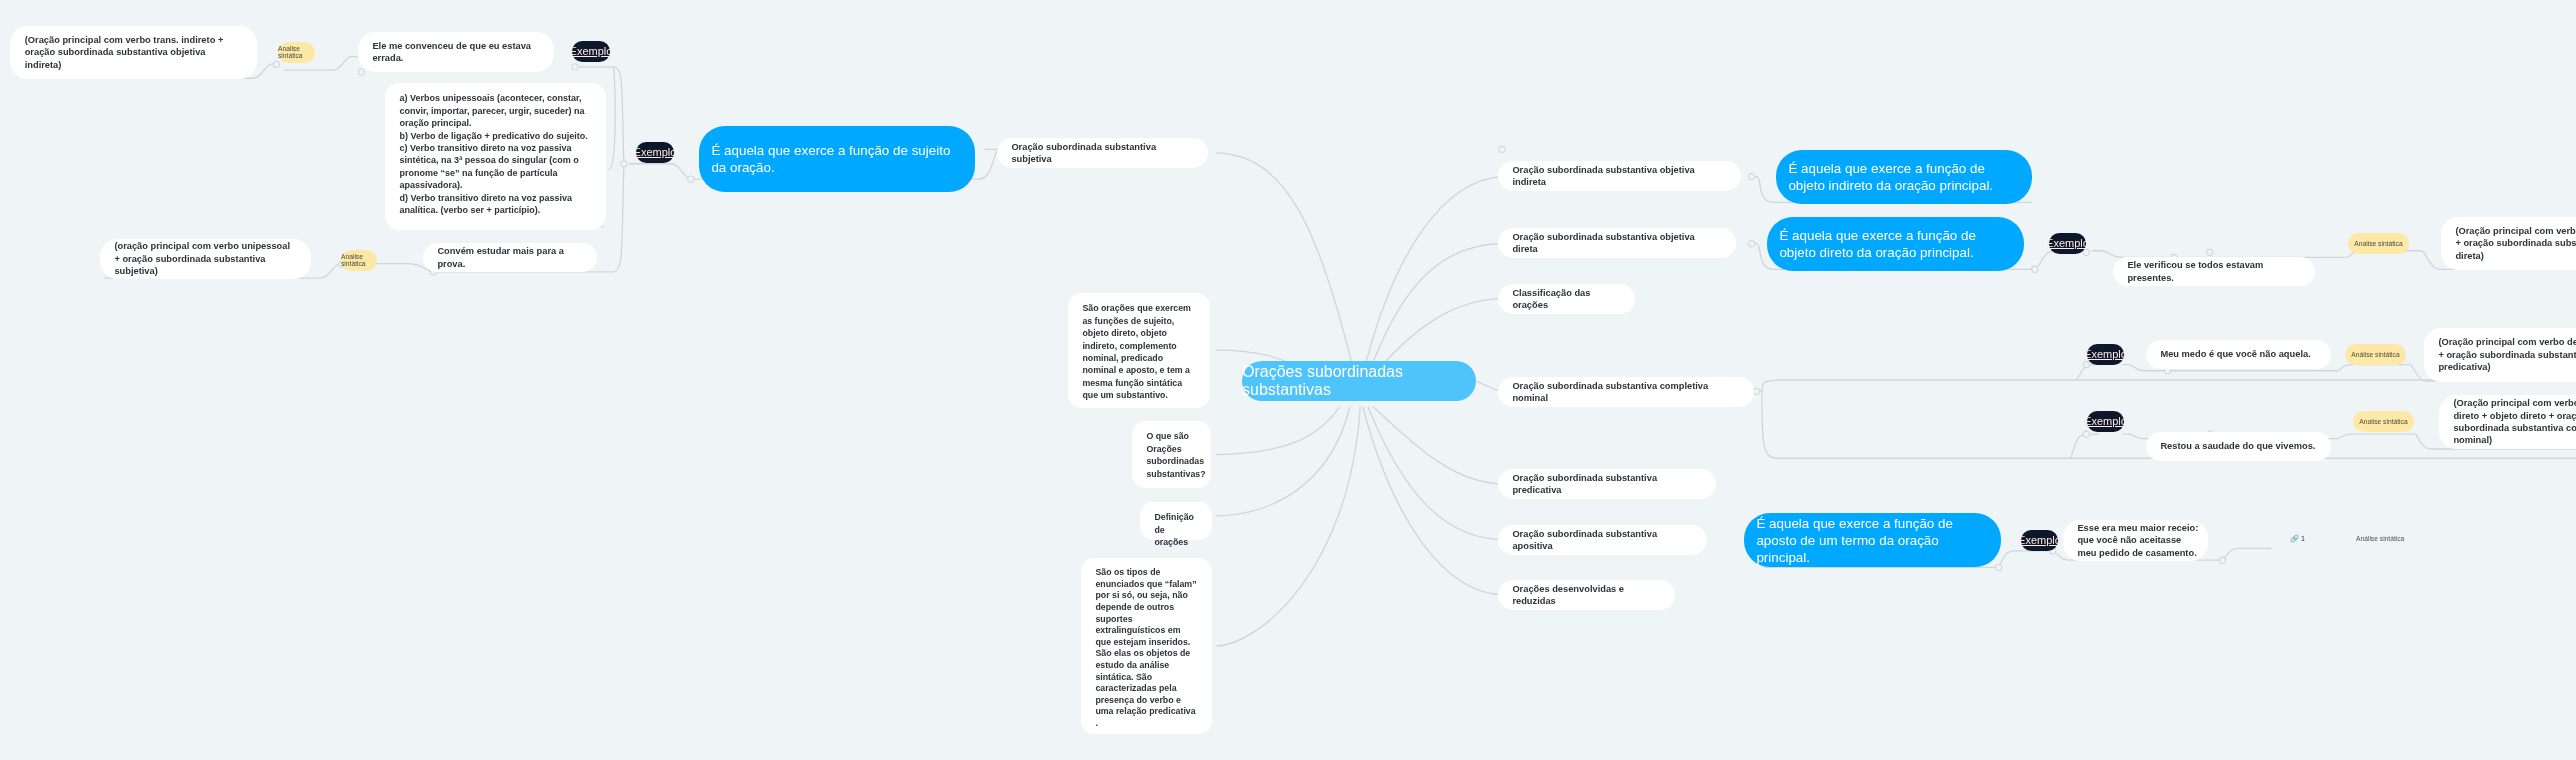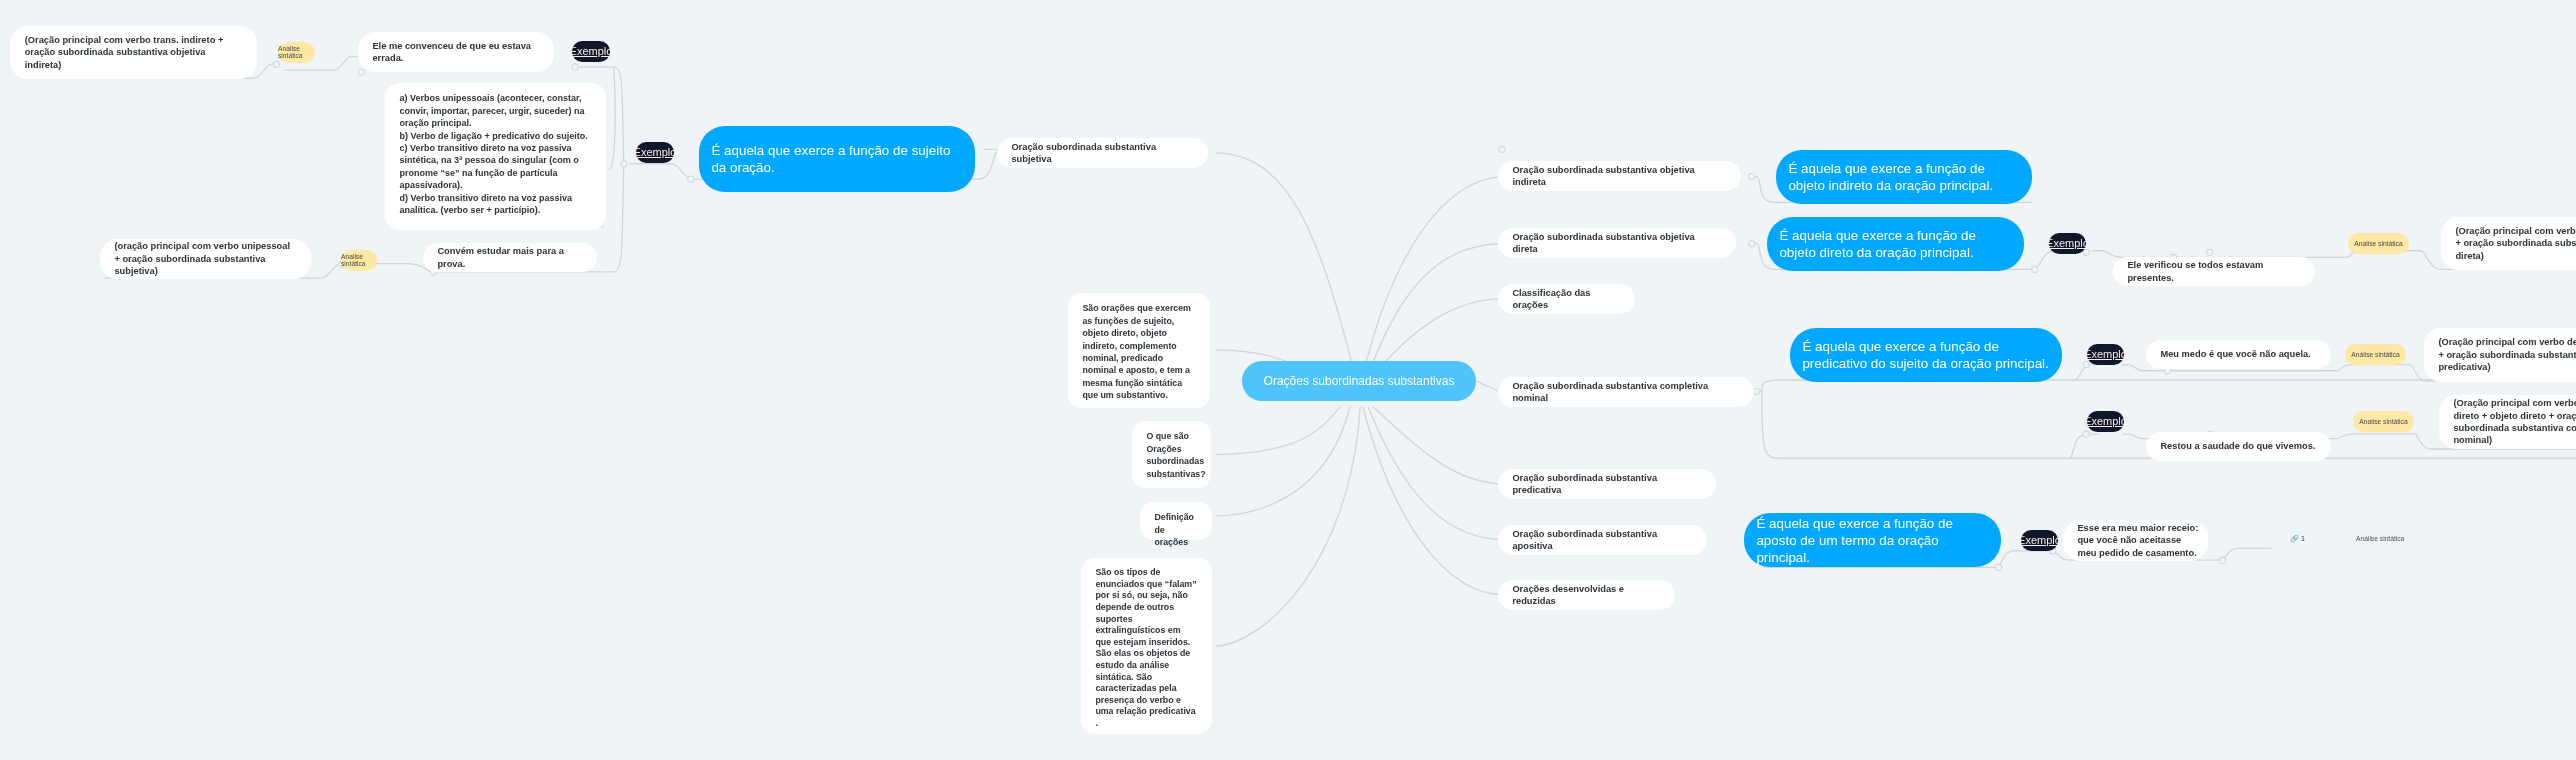--- a/index.html
+++ b/index.html
@@ -17,21 +17,21 @@
       color: #2d3339; font-weight: bold;
     }
     .white { background: #ffffff; border-radius: 17.5px; padding: 0 14.4px; font-size: 9.3px; line-height: 12.4px; }
     .white.note { border-radius: 14.4px; font-size: 9.3px; line-height: 12.4px; padding: 9.3px 14.4px; align-items: flex-start; }
     .blue {
       background: #00a8ff; color: #ffffff; font-weight: normal;
       border-radius: 26px; padding: 0 12.4px; font-size: 13.4px; line-height: 17px;
     }
     .root {
       background: #4fc3fb; color: #ffffff; font-weight: normal;
-      border-radius: 20.6px; justify-content: center; font-size: 12px;
+      border-radius: 20.6px; justify-content: center; font-size: 16px;
     }
     .red {
       background: #0f172a; color: #fde9e5; font-weight: normal;
       border-radius: 10.3px; justify-content: center; font-size: 11px; text-decoration: underline;
     }
     .yellow {
       background: #fde8a6; color: #4b4a3f; font-weight: normal;
       border-radius: 10.3px; justify-content: center; font-size: 6.7px;
     }
     .label-plain {
@@ -154,21 +154,20 @@
   <div class="node white" style="left:1498px;top:228px;width:238px;height:30px;">Oração subordinada substantiva objetiva direta</div>
   <div class="node blue" style="left:1767px;top:217px;width:257px;height:54px;">É aquela que exerce a função de objeto direto da oração principal.</div>
   <div class="node red" style="left:2049px;top:233px;width:37px;height:20.6px;">Exemplo</div>
   <div class="node white" style="left:2113px;top:229px;width:202px;height:29px;margin-top:28px;">Ele verificou se todos estavam presentes.</div>
   <div class="node yellow" style="left:2348px;top:233px;width:61px;height:20.6px;">Analise sintática</div>
   <div class="node white" style="left:2441px;top:217px;width:235px;height:53px;">(Oração principal com verbo transitivo direto + oração subordinada substantiva objetiva direta)</div>
 
   <div class="node white" style="left:1498px;top:284px;width:137px;height:30px;">Classificação das orações</div>
 
   <div class="node white" style="left:1498px;top:377px;width:256px;height:30px;">Oração subordinada substantiva completiva nominal</div>
-  <div class="node blue" style="left:1790px;top:328px;width:272px;height:54px;">É aquela que exerce a função de predicativo do sujeito da oração principal.</div>
   <div class="node red" style="left:2087px;top:344px;width:37px;height:20.6px;">Exemplo</div>
   <div class="node white" style="left:2146px;top:340px;width:185px;height:29px;">Meu medo é que você não aquela.</div>
   <div class="node yellow" style="left:2345px;top:344px;width:61px;height:20.6px;">Análise sintática</div>
   <div class="node white" style="left:2424px;top:328px;width:207px;height:54px;">(Oração principal com verbo de ligação + oração subordinada substantiva predicativa)</div>
   <div class="node red" style="left:2087px;top:411px;width:37px;height:20.6px;">Exemplo</div>
   <div class="node white" style="left:2146px;top:432px;width:185px;height:29px;">Restou a saudade do que vivemos.</div>
   <div class="node yellow" style="left:2353px;top:411px;width:61px;height:20.6px;">Analise sintática</div>
   <div class="node white" style="left:2439px;top:395px;width:211px;height:54px;">(Oração principal com verbo trans. direto + objeto direto + oração subordinada substantiva completiva nominal)</div>
 
   <div class="node white" style="left:1498px;top:469px;width:218px;height:30px;">Oração subordinada substantiva predicativa</div>

